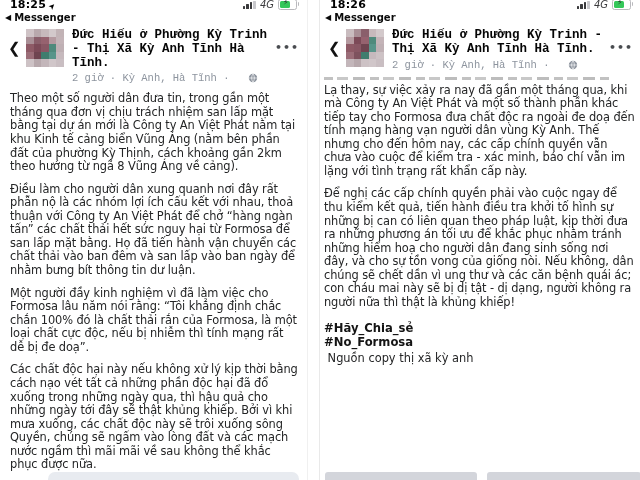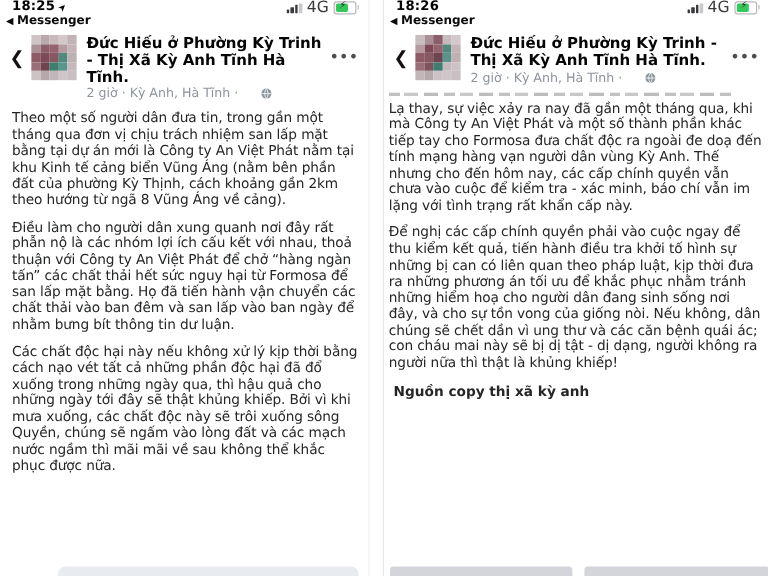--- a/index.html
+++ b/index.html
@@ -11,49 +11,49 @@
 
   
   .statusbar{position:relative;height:13px;margin-top:-2px;}
   .status-time{position:absolute;left:10px;top:0;font-size:11px;font-weight:700;color:#000;letter-spacing:.2px;}
   .loc-arrow{display:inline-block;font-size:8px;transform:rotate(-45deg) translateY(1px);margin-left:2px;}
   .status-right{position:absolute;right:10px;top:1px;display:flex;align-items:center;gap:4px;}
   .sig{display:flex;align-items:flex-end;gap:1px;height:8px;}
   .sig i{display:block;width:2.5px;border-radius:.5px;background:#3a3a3c;}
   .sig i:nth-child(1){height:3px;}.sig i:nth-child(2){height:5px;}
   .sig i:nth-child(3){height:7px;}.sig i:nth-child(4){height:8px;background:#c8c8cc;}
-  .net{font-size:13px;color:#3a3a3c;font-weight:500;}
+  .net{font-size:10px;color:#3a3a3c;font-weight:500;font-style:italic;}
   .batt{position:relative;width:17px;height:8.5px;border:1px solid #b9b9bd;border-radius:2.5px;}
   .batt::after{content:"";position:absolute;right:-3px;top:2px;width:1.5px;height:3.5px;background:#b9b9bd;border-radius:0 1px 1px 0;}
   .batt-fill{position:absolute;left:.5px;top:.5px;bottom:.5px;width:60%;background:#34c759;border-radius:1.5px;}
   .bolt{position:absolute;left:4px;top:-1.5px;font-size:8px;color:#2b2b2e;line-height:1;}
 
   
   .msgr{display:flex;align-items:center;gap:3px;padding-left:5px;height:13px;font-size:10px;font-weight:600;color:#0a0a0a;}
   .msgr .tri{font-size:8px;line-height:1;}
 
   
   .phead{display:flex;align-items:flex-start;padding:5px 8px 2px 6px;}
   .back-chevron{font-size:15px;font-weight:700;color:#111;line-height:38px;width:18px;flex:0 0 auto;margin-left:2px;}
   .avatar{flex:0 0 auto;width:38px;height:38px;margin-right:8px;display:grid;
           grid-template-columns:repeat(5,1fr);grid-template-rows:repeat(5,1fr);overflow:hidden;}
   .avatar b{display:block;}
-  .hmain{flex:1 1 auto;min-width:0;}
+  .hmain{flex:1 1 auto;min-width:0;font-family:Liberation Mono, monospace;}
   .author{font-size:12.5px;font-weight:700;color:#050505;line-height:1.1;}
   .pmeta{display:flex;align-items:center;gap:18px;margin-top:2px;font-size:10.5px;color:#8d949e;}
   .globe{width:10px;height:10px;flex:0 0 auto;}
   .more{flex:0 0 auto;font-size:11px;font-weight:700;color:#494c50;letter-spacing:1px;line-height:38px;margin-left:4px;}
 
   
   .body-left{padding:6px 8px 0 10px;}
   .body-right{padding:4px 6px 0 4px;}
   .para{font-size:11.4px;line-height:1.19;color:#242526;margin:0 0 9px 0;letter-spacing:-0.1px;}
   .hashtag{font-size:11.6px;font-weight:700;color:#141414;line-height:1.25;margin:0;}
   .hash-block{margin:11px 0 2px 0;}
-  .source{font-size:11.4px;color:#242526;margin:2px 0 0 0;white-space:pre;font-weight:bold;}
+  .source{font-size:11.4px;color:#242526;margin:2px 0 0 0;white-space:pre;}
 
   
   .cutline{height:4px;overflow:hidden;position:relative;margin-top:2px;width:93%;}
   .cutline::before{content:"";position:absolute;inset:0;opacity:.55;
     background:repeating-linear-gradient(90deg,#8f8f8f 0 9px,transparent 9px 13px,#9b9b9b 13px 24px,transparent 24px 29px,#868686 29px 41px,transparent 41px 46px);}
   .cutline-top{margin:0 0 4px 0;height:3px;}
 
   
   .bcard{position:absolute;background:#e8ebf0;border-radius:9px;height:14px;bottom:-6px;}
   .bcard-l{left:48px;right:8px;}
@@ -123,20 +123,21 @@
               <circle cx="6" cy="6" r="5" fill="#8d949e"></circle>
               <path d="M1 6h10M6 1c2.2 2.8 2.2 7.2 0 10M6 1c-2.2 2.8-2.2 7.2 0 10" stroke="#fff" stroke-width=".8" fill="none"></path>
             </svg>
         </div>
       </span>
       <span class="more">•••</span>
     </div>
     <div class="body-left">
       <p class="para">Theo một số người dân đưa tin, trong gần một tháng qua đơn vị chịu trách nhiệm san lấp mặt bằng tại dự án mới là Công ty An Việt Phát nằm tại khu Kinh tế cảng biển Vũng Áng (nằm bên phần đất của phường Kỳ Thịnh, cách khoảng gần 2km theo hướng từ ngã 8 Vũng Áng về cảng).</p>
       <p class="para">Điều làm cho người dân xung quanh nơi đây rất phẫn nộ là các nhóm lợi ích cấu kết với nhau, thoả thuận với Công ty An Việt Phát để chở “hàng ngàn tấn” các chất thải hết sức nguy hại từ Formosa để san lấp mặt bằng. Họ đã tiến hành vận chuyển các chất thải vào ban đêm và san lấp vào ban ngày để nhằm bưng bít thông tin dư luận.</p>
+      <p class="para">Một người đầy kinh nghiệm vì đã làm việc cho Formosa lâu năm nói rằng: “Tôi khẳng định chắc chắn 100% đó là chất thải rắn của Formosa, là một loại chất cực độc, nếu bị nhiễm thì tính mạng rất dễ bị đe doạ”.</p>
       <p class="para">Các chất độc hại này nếu không xử lý kịp thời bằng cách nạo vét tất cả những phần độc hại đã đổ xuống trong những ngày qua, thì hậu quả cho những ngày tới đây sẽ thật khủng khiếp. Bởi vì khi mưa xuống, các chất độc này sẽ trôi xuống sông Quyền, chúng sẽ ngấm vào lòng đất và các mạch nước ngầm thì mãi mãi về sau không thể khắc phục được nữa.</p>
 
     </div>
     <div class="bcard bcard-l"></div>
   </div>
 
   <div class="panel panel-right">
     <div class="statusbar">
       <span class="status-time"><span>18:26</span></span>
       <span class="status-right">
@@ -195,19 +196,23 @@
               <path d="M1 6h10M6 1c2.2 2.8 2.2 7.2 0 10M6 1c-2.2 2.8-2.2 7.2 0 10" stroke="#fff" stroke-width=".8" fill="none"></path>
             </svg>
         </div>
       </span>
       <span class="more">•••</span>
     </div>
     <div class="body-right">
       <div class="cutline cutline-top"></div>
       <p class="para">Lạ thay, sự việc xảy ra nay đã gần một tháng qua, khi mà Công ty An Việt Phát và một số thành phần khác tiếp tay cho Formosa đưa chất độc ra ngoài đe doạ đến tính mạng hàng vạn người dân vùng Kỳ Anh. Thế nhưng cho đến hôm nay, các cấp chính quyền vẫn chưa vào cuộc để kiểm tra - xác minh, báo chí vẫn im lặng với tình trạng rất khẩn cấp này.</p>
       <p class="para">Để nghị các cấp chính quyền phải vào cuộc ngay để thu kiểm kết quả, tiến hành điều tra khởi tố hình sự những bị can có liên quan theo pháp luật, kịp thời đưa ra những phương án tối ưu để khắc phục nhằm tránh những hiểm hoạ cho người dân đang sinh sống nơi đây, và cho sự tồn vong của giống nòi. Nếu không, dân chúng sẽ chết dần vì ung thư và các căn bệnh quái ác; con cháu mai này sẽ bị dị tật - dị dạng, người không ra người nữa thì thật là khủng khiếp!</p>
+      <div class="hash-block">
+        <p class="hashtag">#Hãy_Chia_sẻ</p>
+        <p class="hashtag">#No_Formosa</p>
+      </div>
       <p class="source"> Nguồn copy thị xã kỳ anh</p>
     </div>
     <div class="bcard bcard-r1"></div>
     <div class="bcard bcard-r2"></div>
   </div>
 
 </div>
 
 </body></html>

